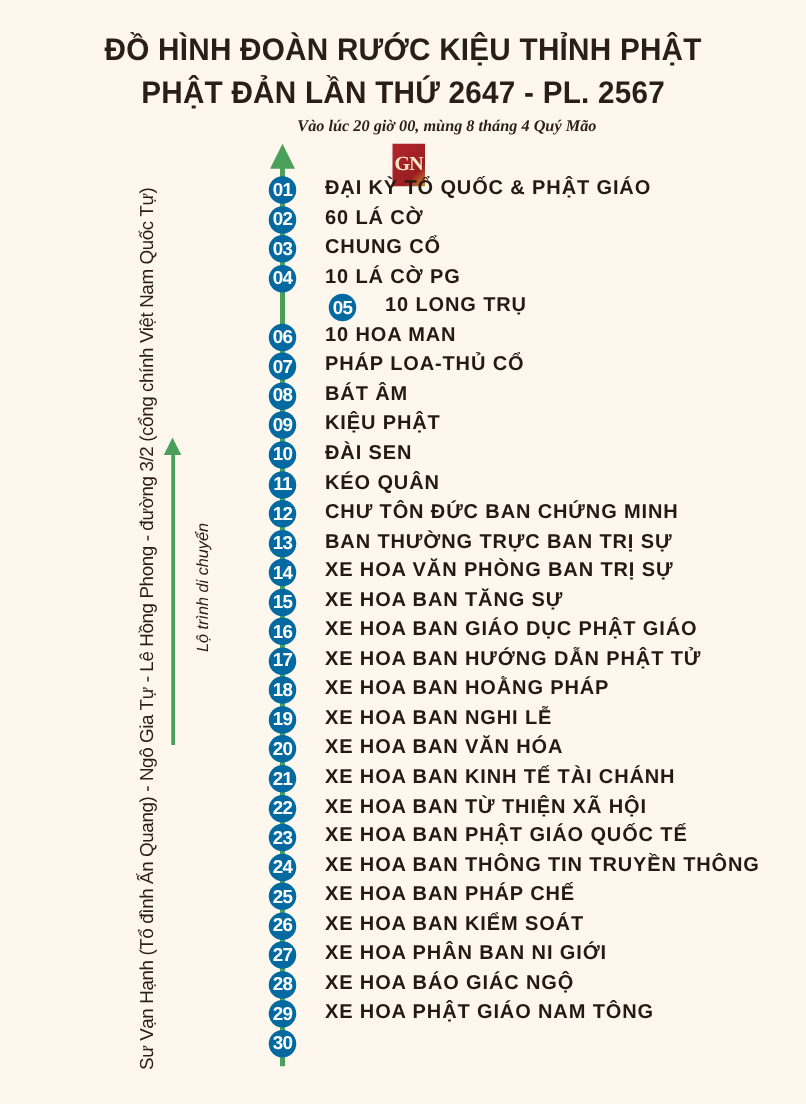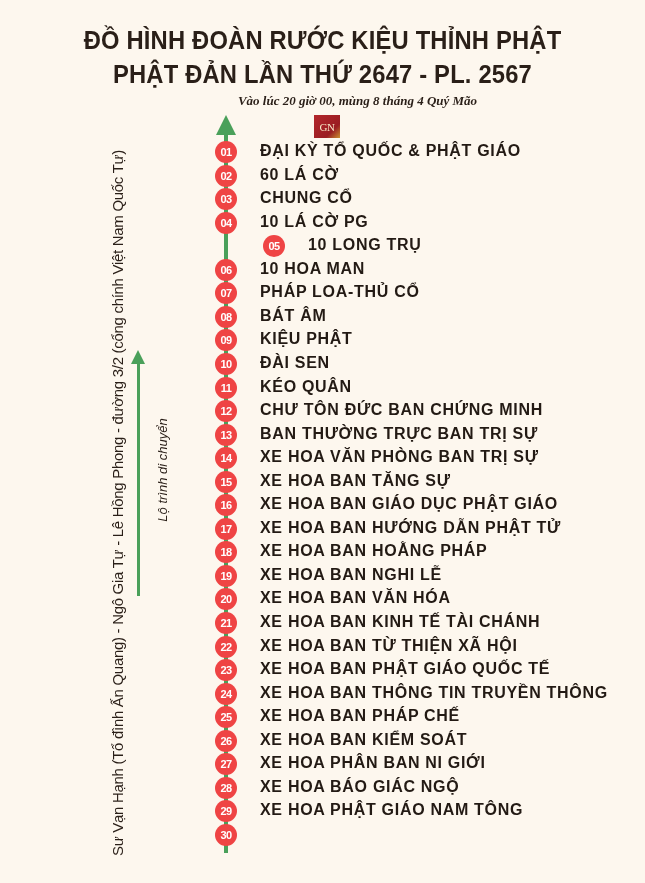--- a/index.html
+++ b/index.html
@@ -40,26 +40,26 @@
       font-weight: 700;
       font-size: 13px;
       color: #2a1f18;
       margin-left: 35px;
     }
     .logo {
       position: absolute;
       left: 314px;
       top: 115px;
       width: 26px;
-      height: 23px;
+      height: 34px;
       background: linear-gradient(135deg, #b3262b 0%, #9a1d22 70%, #c9902f 100%);
       color: #f8e9c8;
       font-family: "Liberation Serif", serif;
-      font-size: 11px;
-      font-weight: 400;
+      font-size: 16px;
+      font-weight: 700;
       display: flex;
       align-items: center;
       justify-content: center;
       letter-spacing: -0.5px;
     }
     .spine {
       position: absolute;
       left: 224px;
       top: 132px;
       width: 4px;
@@ -88,24 +88,24 @@
       height: 23px;
       width: 645px;
     }
     .badge {
       position: absolute;
       left: 215px;
       top: 1px;
       width: 22px;
       height: 22px;
       border-radius: 50%;
-      background: #ef4444;
+      background: #0369a1;
       color: #fff;
       font-family: "Liberation Sans", sans-serif;
-      font-size: 11px;
+      font-size: 15px;
       font-weight: 700;
       display: flex;
       align-items: center;
       justify-content: center;
       letter-spacing: -0.5px;
     }
     .label {
       position: absolute;
       left: 260px;
       top: 2px;

